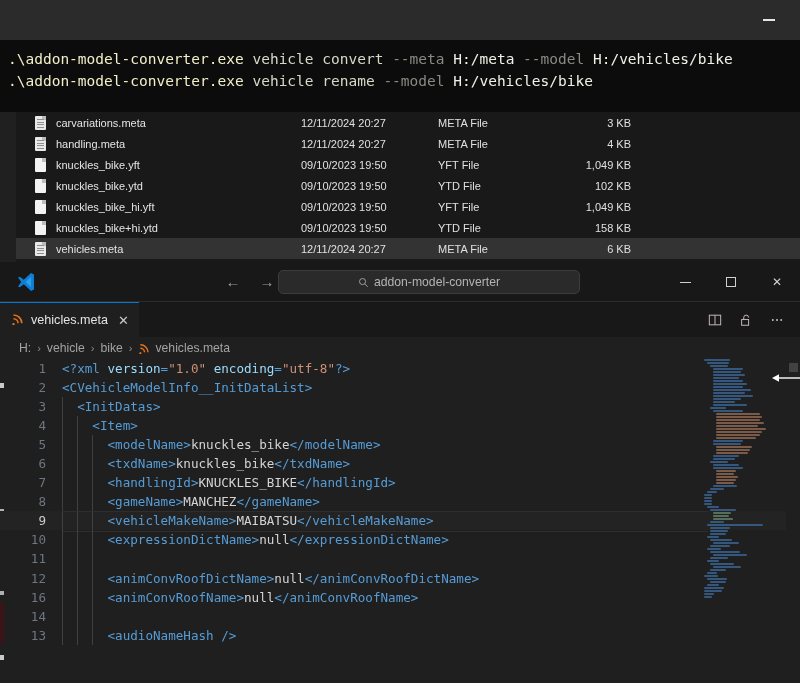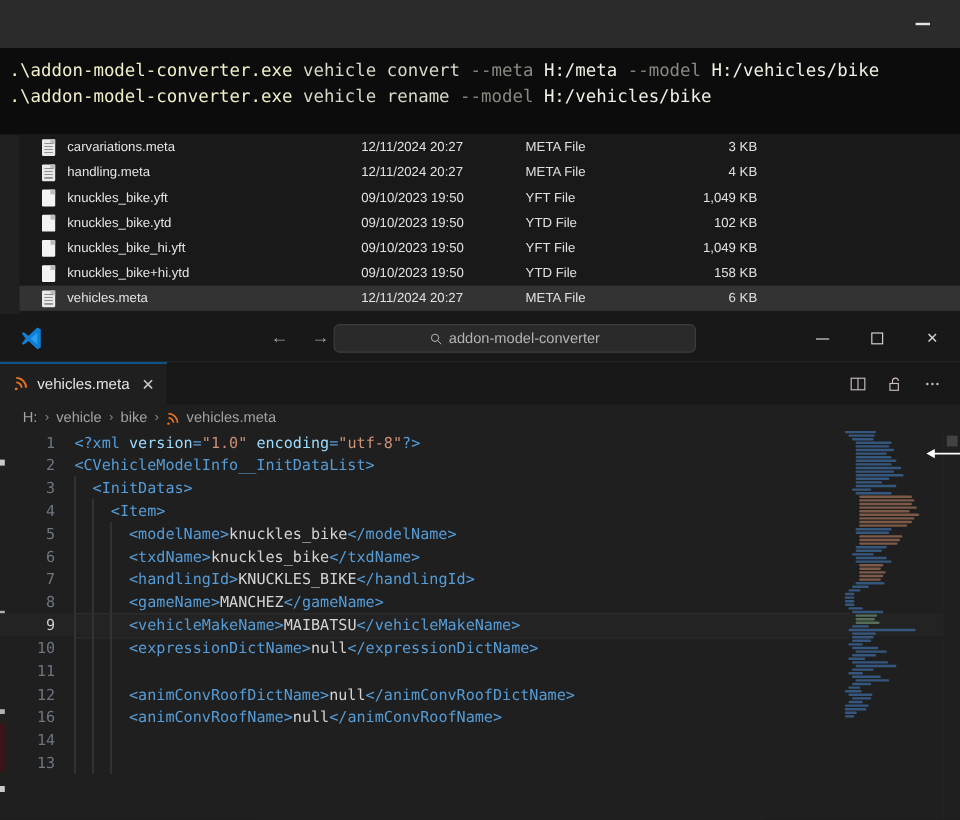--- a/index.html
+++ b/index.html
@@ -367,21 +367,21 @@
           <div class="cl"><span class="ln">5</span><span class="indent-guide" style="left: 62px;"></span><span class="indent-guide" style="left: 77.2px;"></span><span class="indent-guide" style="left: 92.4px;"></span><span class="code">      <span class="tg">&lt;modelName&gt;</span><span class="tx">knuckles_bike</span><span class="tg">&lt;/modelName&gt;</span></span></div>
           <div class="cl"><span class="ln">6</span><span class="indent-guide" style="left: 62px;"></span><span class="indent-guide" style="left: 77.2px;"></span><span class="indent-guide" style="left: 92.4px;"></span><span class="code">      <span class="tg">&lt;txdName&gt;</span><span class="tx">knuckles_bike</span><span class="tg">&lt;/txdName&gt;</span></span></div>
           <div class="cl"><span class="ln">7</span><span class="indent-guide" style="left: 62px;"></span><span class="indent-guide" style="left: 77.2px;"></span><span class="indent-guide" style="left: 92.4px;"></span><span class="code">      <span class="tg">&lt;handlingId&gt;</span><span class="tx">KNUCKLES_BIKE</span><span class="tg">&lt;/handlingId&gt;</span></span></div>
           <div class="cl"><span class="ln">8</span><span class="indent-guide" style="left: 62px;"></span><span class="indent-guide" style="left: 77.2px;"></span><span class="indent-guide" style="left: 92.4px;"></span><span class="code">      <span class="tg">&lt;gameName&gt;</span><span class="tx">MANCHEZ</span><span class="tg">&lt;/gameName&gt;</span></span></div>
           <div class="cl active"><span class="ln">9</span><span class="indent-guide" style="left: 62px;"></span><span class="indent-guide" style="left: 77.2px;"></span><span class="indent-guide" style="left: 92.4px;"></span><span class="code">      <span class="tg">&lt;vehicleMakeName&gt;</span><span class="tx">MAIBATSU</span><span class="tg">&lt;/vehicleMakeName&gt;</span></span></div>
           <div class="cl"><span class="ln">10</span><span class="indent-guide" style="left: 62px;"></span><span class="indent-guide" style="left: 77.2px;"></span><span class="indent-guide" style="left: 92.4px;"></span><span class="code">      <span class="tg">&lt;expressionDictName&gt;</span><span class="tx">null</span><span class="tg">&lt;/expressionDictName&gt;</span></span></div>
           <div class="cl"><span class="ln">11</span><span class="indent-guide" style="left: 62px;"></span><span class="indent-guide" style="left: 77.2px;"></span><span class="indent-guide" style="left: 92.4px;"></span></div>
           <div class="cl"><span class="ln">12</span><span class="indent-guide" style="left: 62px;"></span><span class="indent-guide" style="left: 77.2px;"></span><span class="indent-guide" style="left: 92.4px;"></span><span class="code">      <span class="tg">&lt;animConvRoofDictName&gt;</span><span class="tx">null</span><span class="tg">&lt;/animConvRoofDictName&gt;</span></span></div>
           <div class="cl"><span class="ln">16</span><span class="indent-guide" style="left: 62px;"></span><span class="indent-guide" style="left: 77.2px;"></span><span class="indent-guide" style="left: 92.4px;"></span><span class="code">      <span class="tg">&lt;animConvRoofName&gt;</span><span class="tx">null</span><span class="tg">&lt;/animConvRoofName&gt;</span></span></div>
           <div class="cl"><span class="ln">14</span><span class="indent-guide" style="left: 62px;"></span><span class="indent-guide" style="left: 77.2px;"></span><span class="indent-guide" style="left: 92.4px;"></span></div>
-          <div class="cl"><span class="ln">13</span><span class="indent-guide" style="left: 62px;"></span><span class="indent-guide" style="left: 77.2px;"></span><span class="indent-guide" style="left: 92.4px;"></span></div>
+          <div class="cl"><span class="ln">13</span><span class="indent-guide" style="left: 62px;"></span><span class="indent-guide" style="left: 77.2px;"></span><span class="indent-guide" style="left: 92.4px;"></span><span class="code">      <span class="tg">&lt;audioNameHash /&gt;</span></span></div>
         </div>
 
       <div class="minimap" id="minimap">
           <span class="mm-line">
             <span class="mm-seg" style="left: 4px; width: 26px; background: rgb(57, 98, 143); opacity: 0.85;"></span>
           </span>
           <span class="mm-line">
             <span class="mm-seg" style="left: 7px; width: 22px; background: rgb(57, 98, 143); opacity: 0.85;"></span>
           </span>
           <span class="mm-line">

